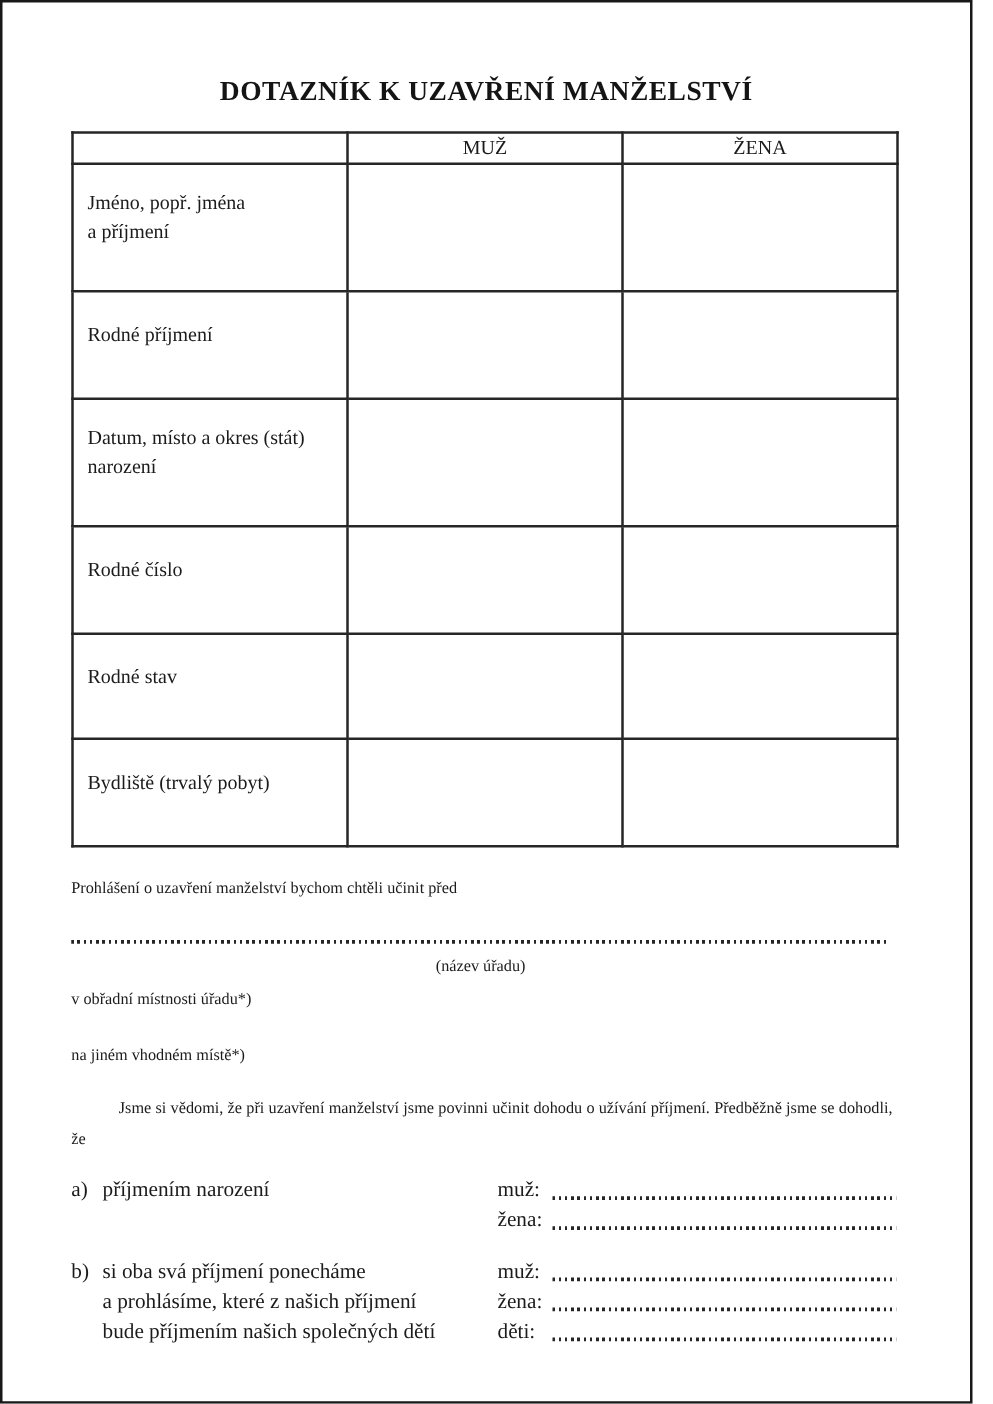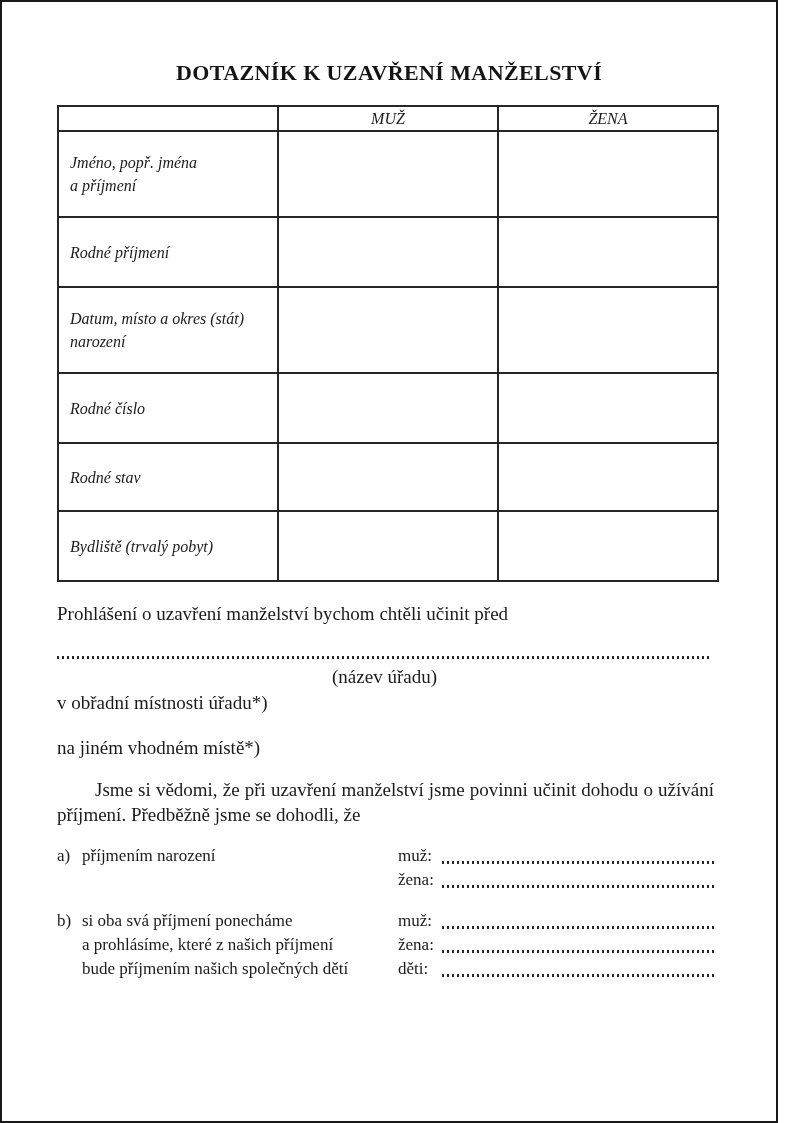--- a/index.html
+++ b/index.html
@@ -21,46 +21,45 @@
     letter-spacing:0.4px;
     color:#141414;
   }
   .content { margin-left:55px; width:660px; }
 
   table.form-table {
     border-collapse:collapse;
     margin-top:19px;
     width:660px;
     table-layout:fixed;
-    font-style:italic;
   }
   table.form-table th, table.form-table td {
     border:2px solid #262626;
     font-weight:normal;
     font-size:16px;
   }
   table.form-table col { width:220px; }
   table.form-table thead th { height:23px; text-align:center; padding:0; }
   td.lbl {
-    padding:4px 10px 4px 11px;
+    padding:4px 10px 20px 11px;
     vertical-align:middle;
     font-size:16.5px;
     line-height:23px;
     text-align:left;
   }
   td.lbl .lbl-line { display:block; }
   .h-r1 td { height:76px; }
   .h-r2 td { height:60px; }
   .h-r3 td { height:76px; }
   .h-r4 td { height:60px; }
   .h-r5 td { height:58px; }
   .h-r6 td { height:60px; }
   .h-r7 td { height:60px; }
 
-  .body-text { font-size:19px; line-height:24px; margin:0; }
+  .body-text { font-size:13px; line-height:24px; margin:0; }
   .intro { margin-top:20px; }
   .dots {
     height:3px;
     background:repeating-linear-gradient(to right,#262626 0 2px,transparent 2px 5px);
   }
   .office-line { margin-top:30px; width:655px; }
   .caption { margin-top:6px; width:655px; text-align:center; }
   .opt-room { margin-top:2px; }
   .opt-place { margin-top:21px; }
   .para {

